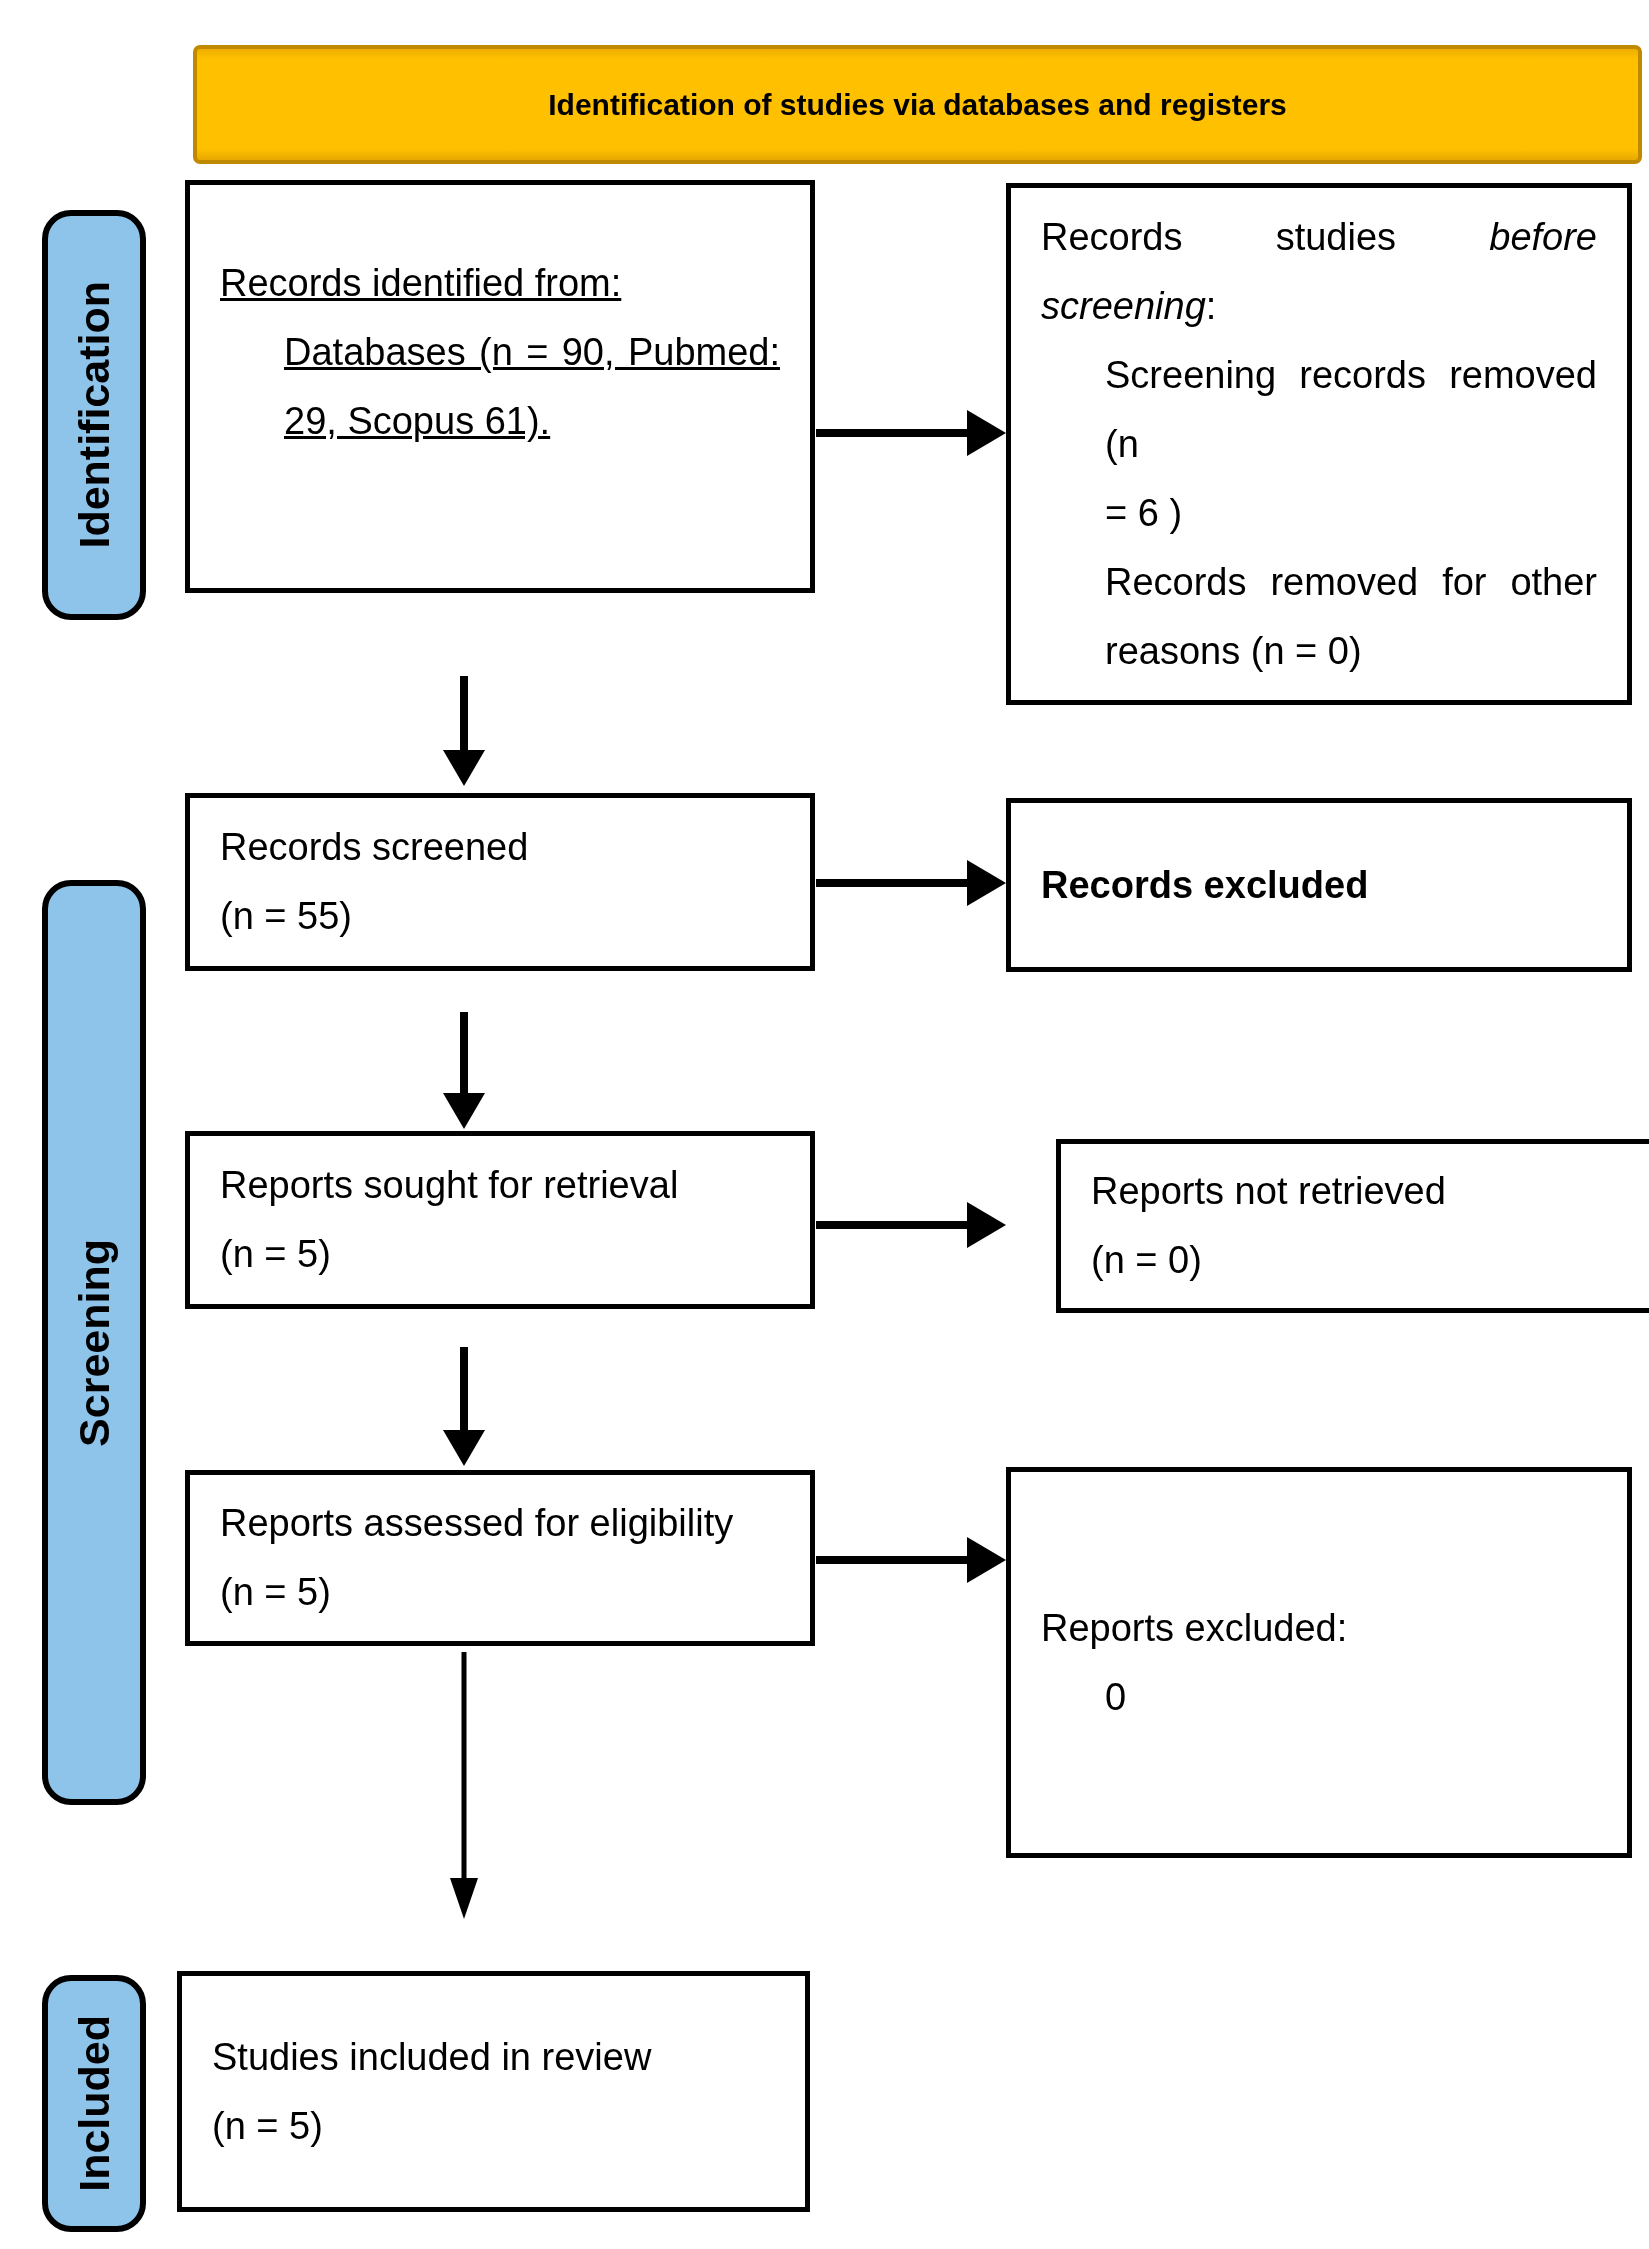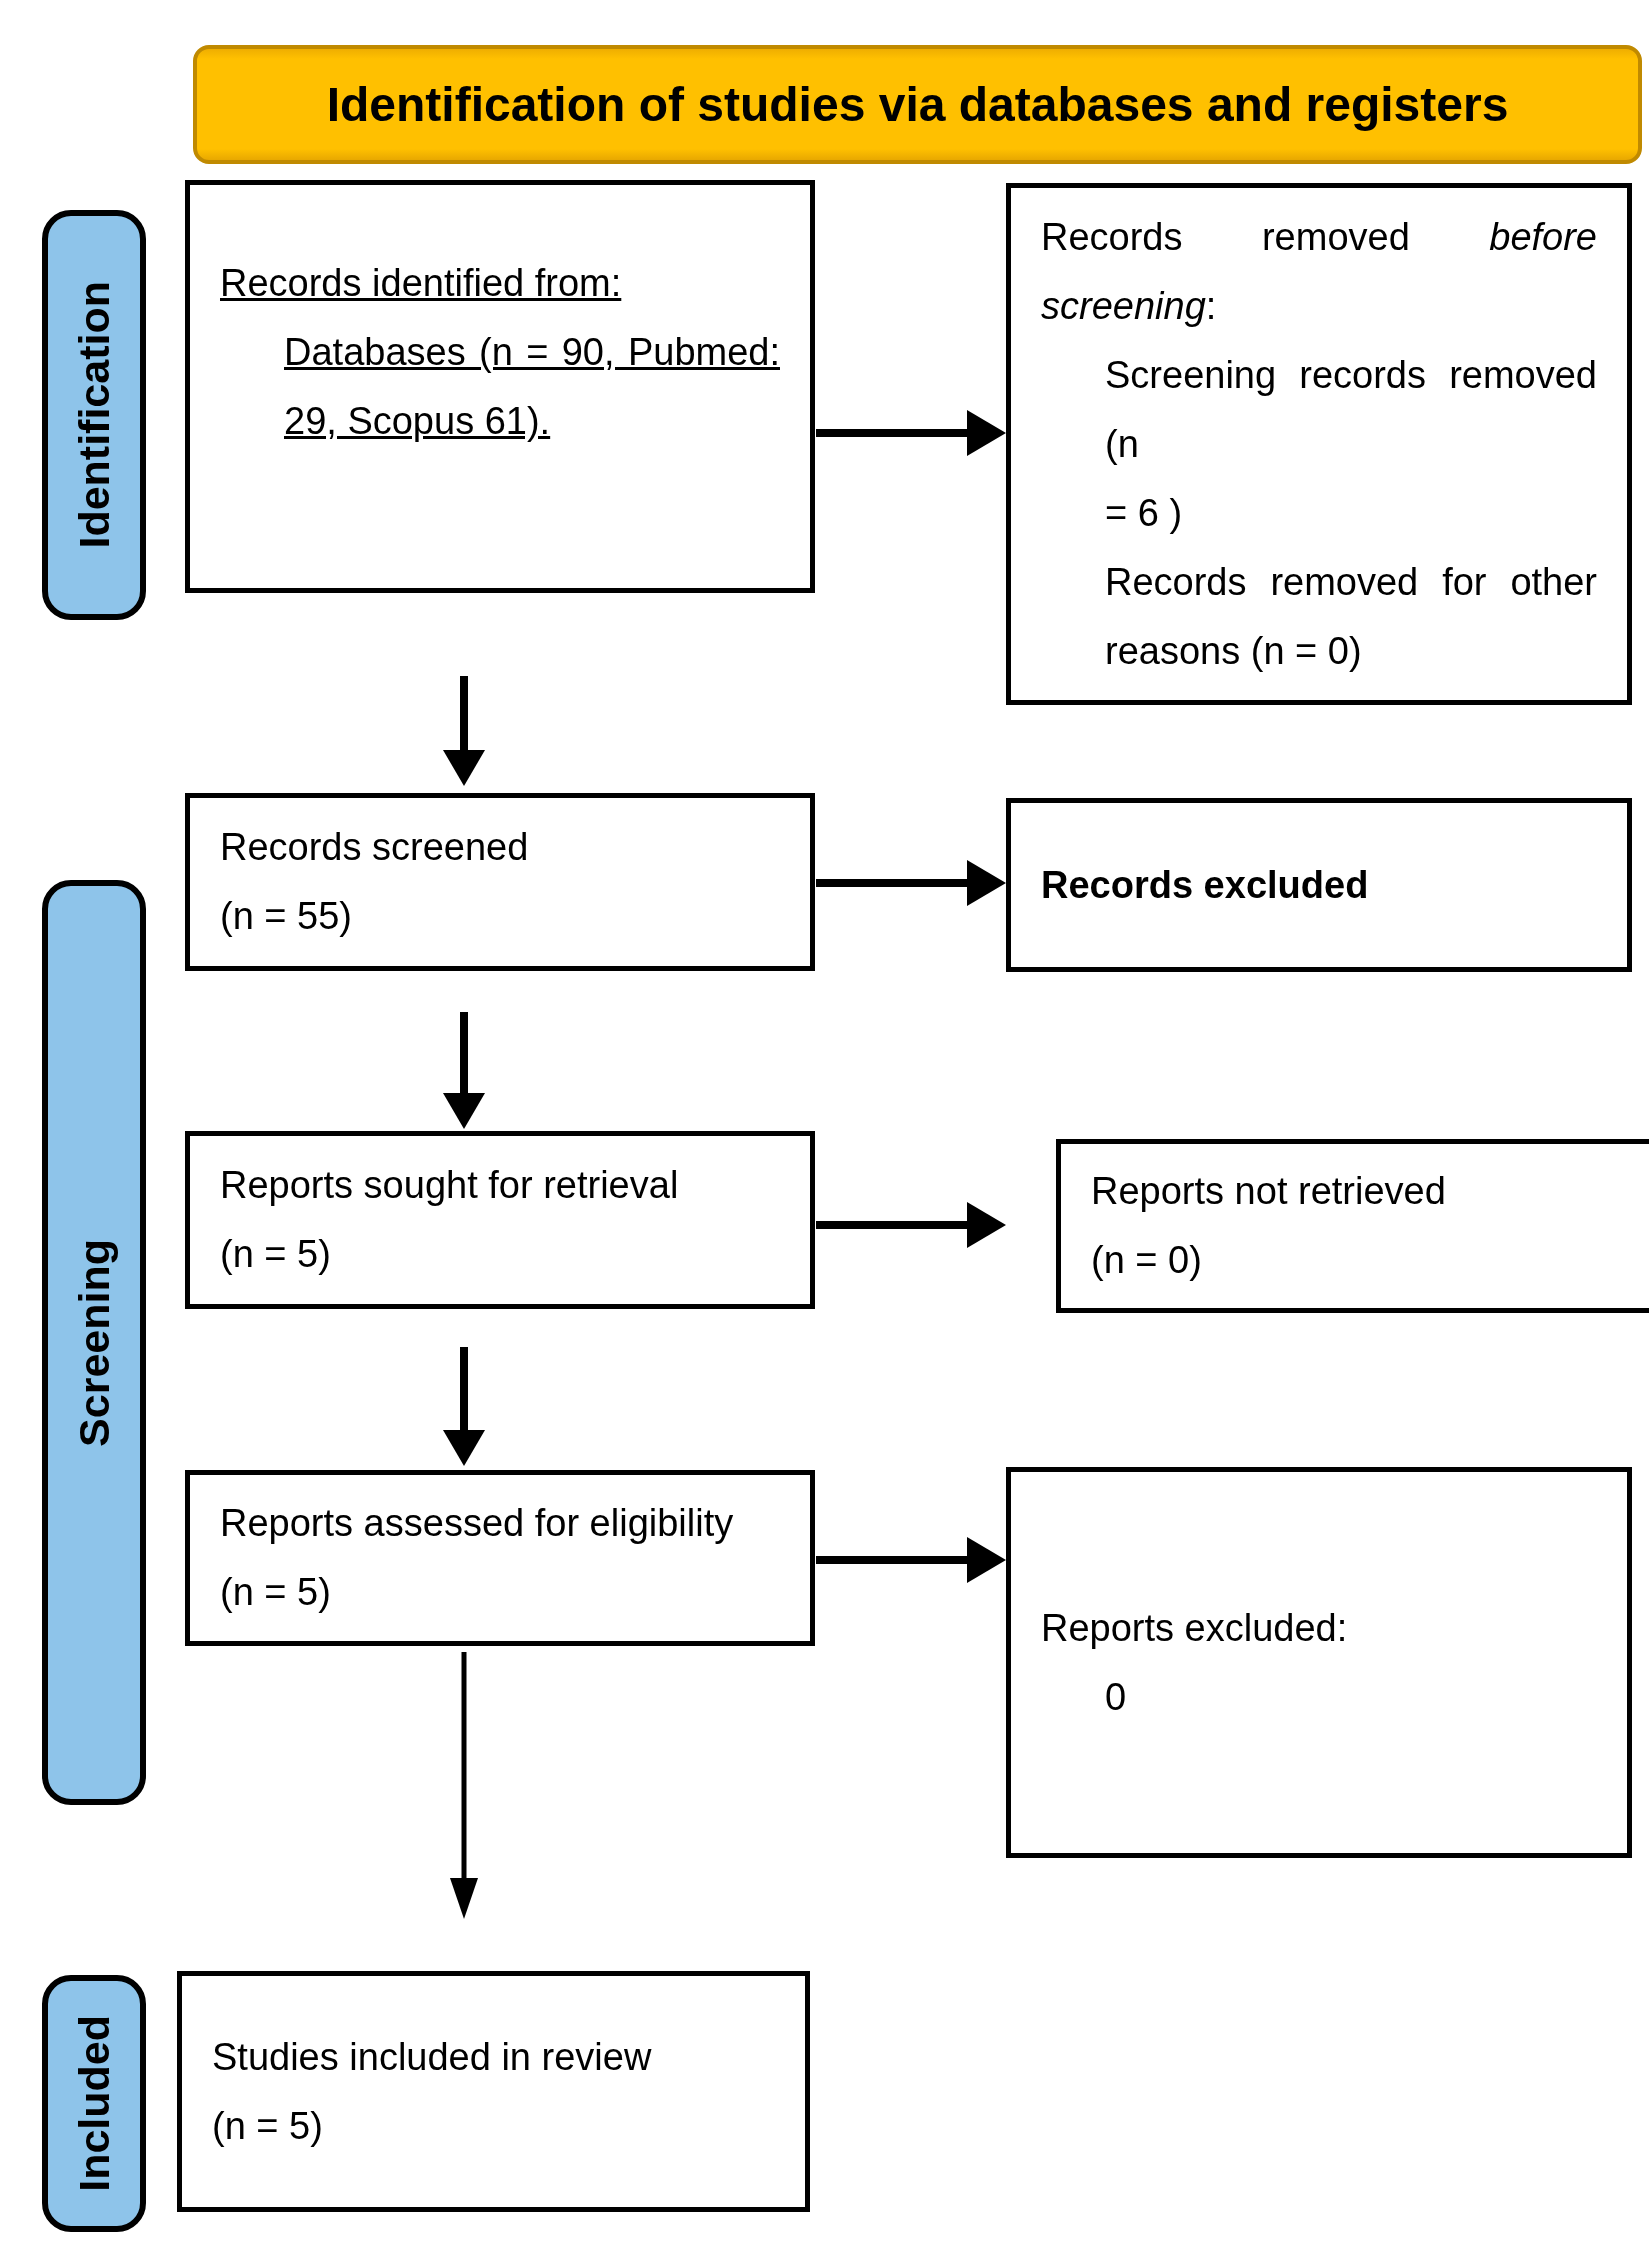--- a/index.html
+++ b/index.html
@@ -23,23 +23,23 @@
     overflow: hidden;
   }
 
   
   .header {
     position: absolute;
     left: 193px; top: 45px;
     width: 1449px; height: 119px;
     background: linear-gradient(180deg, #eFae00 0%, var(--header-fill) 9%, var(--header-fill) 90%, #e8a800 100%);
     border: 4.5px solid var(--header-border);
-    border-radius: 16px;
+    border-radius: 7px;
     display: flex; align-items: center; justify-content: center;
-    font-size: 48px; font-weight: bold;
+    font-size: 30px; font-weight: bold;
     text-align: center;
   }
 
   
   .stage {
     position: absolute;
     left: 42px; width: 104px;
     background: var(--stage-fill);
     border: 6.4px solid var(--stage-border);
     border-radius: 29px;
@@ -165,21 +165,21 @@
     <div class="content">
       <div class="ln">Records identified from:</div>
       <div class="ln ind jl">Databases (n = 90, Pubmed:</div>
       <div class="ln ind">29, Scopus 61).</div>
     </div>
   </div>
 
   <div class="box box-records-removed vcenter">
     <div class="content">
       <div class="ln jl">
-        <span>Records removed</span>
+        <span>Records studies</span>
         <span class="it">before</span>
       </div>
       <div class="ln"><span class="it">screening</span><span>:</span></div>
       <div class="ln ind jl">Screening records removed (n</div>
       <div class="ln ind">= 6 )</div>
       <div class="ln ind jl">Records removed for other</div>
       <div class="ln ind">reasons (n = 0)</div>
     </div>
   </div>
 

